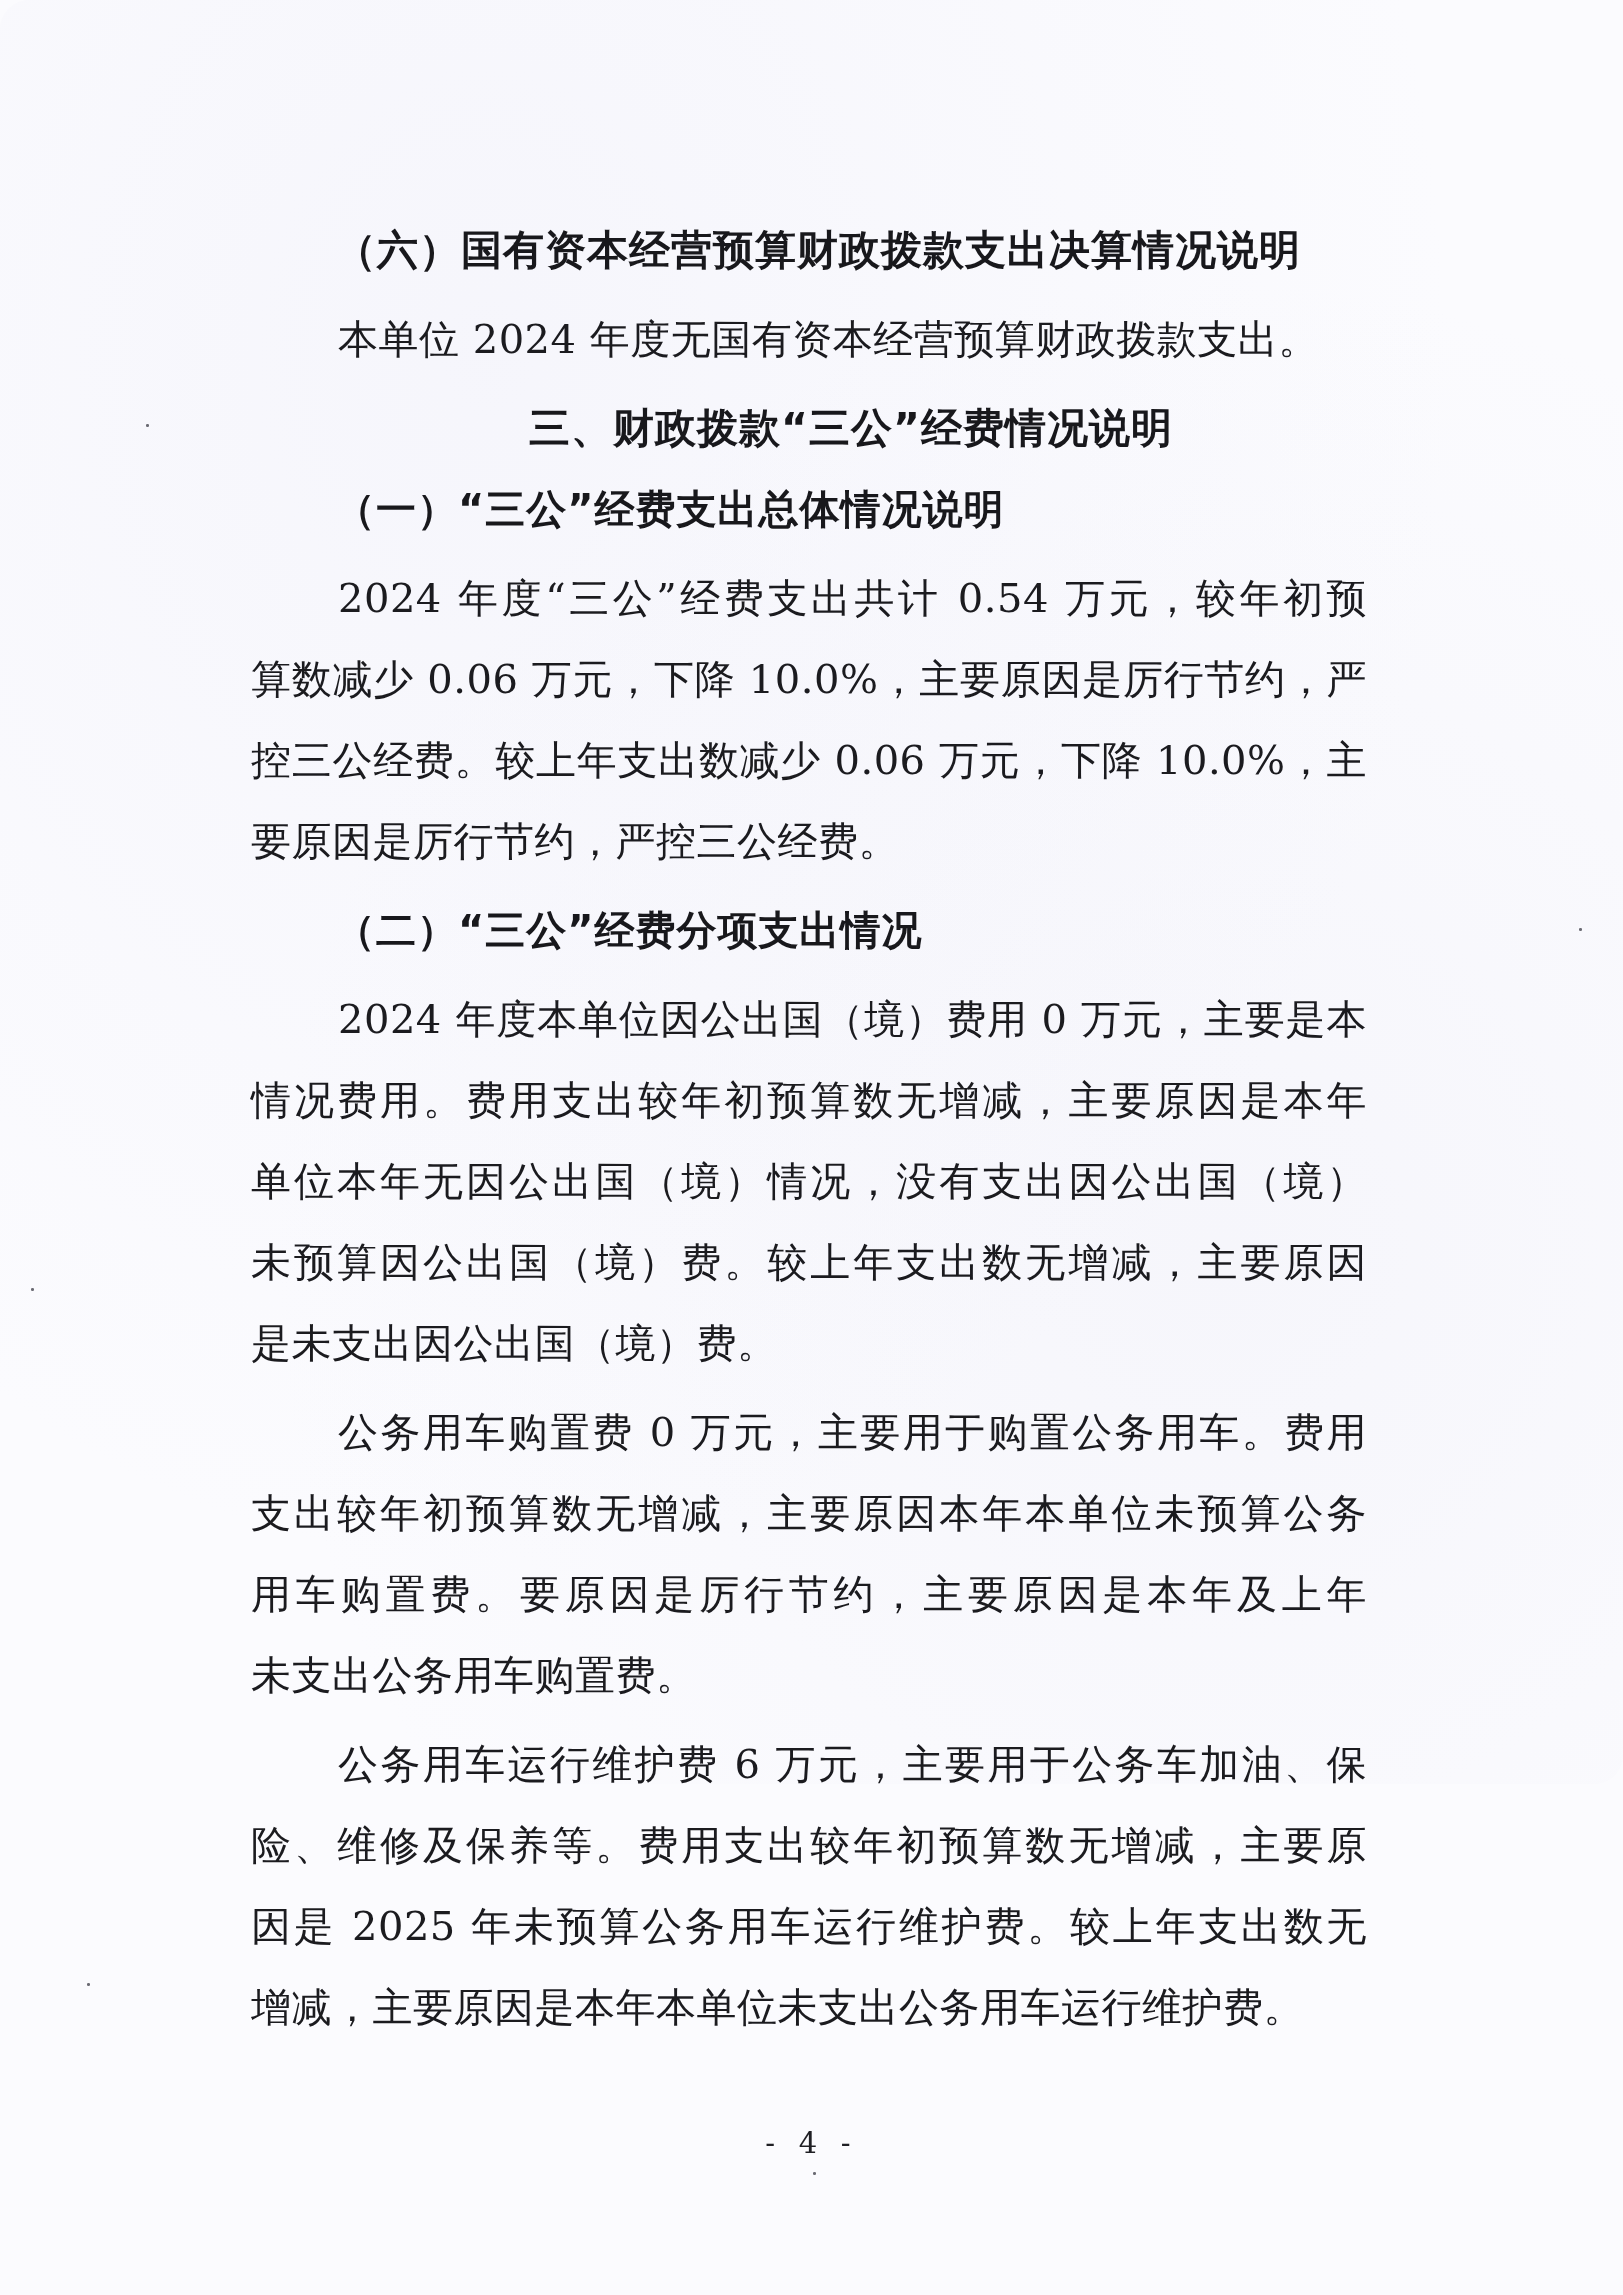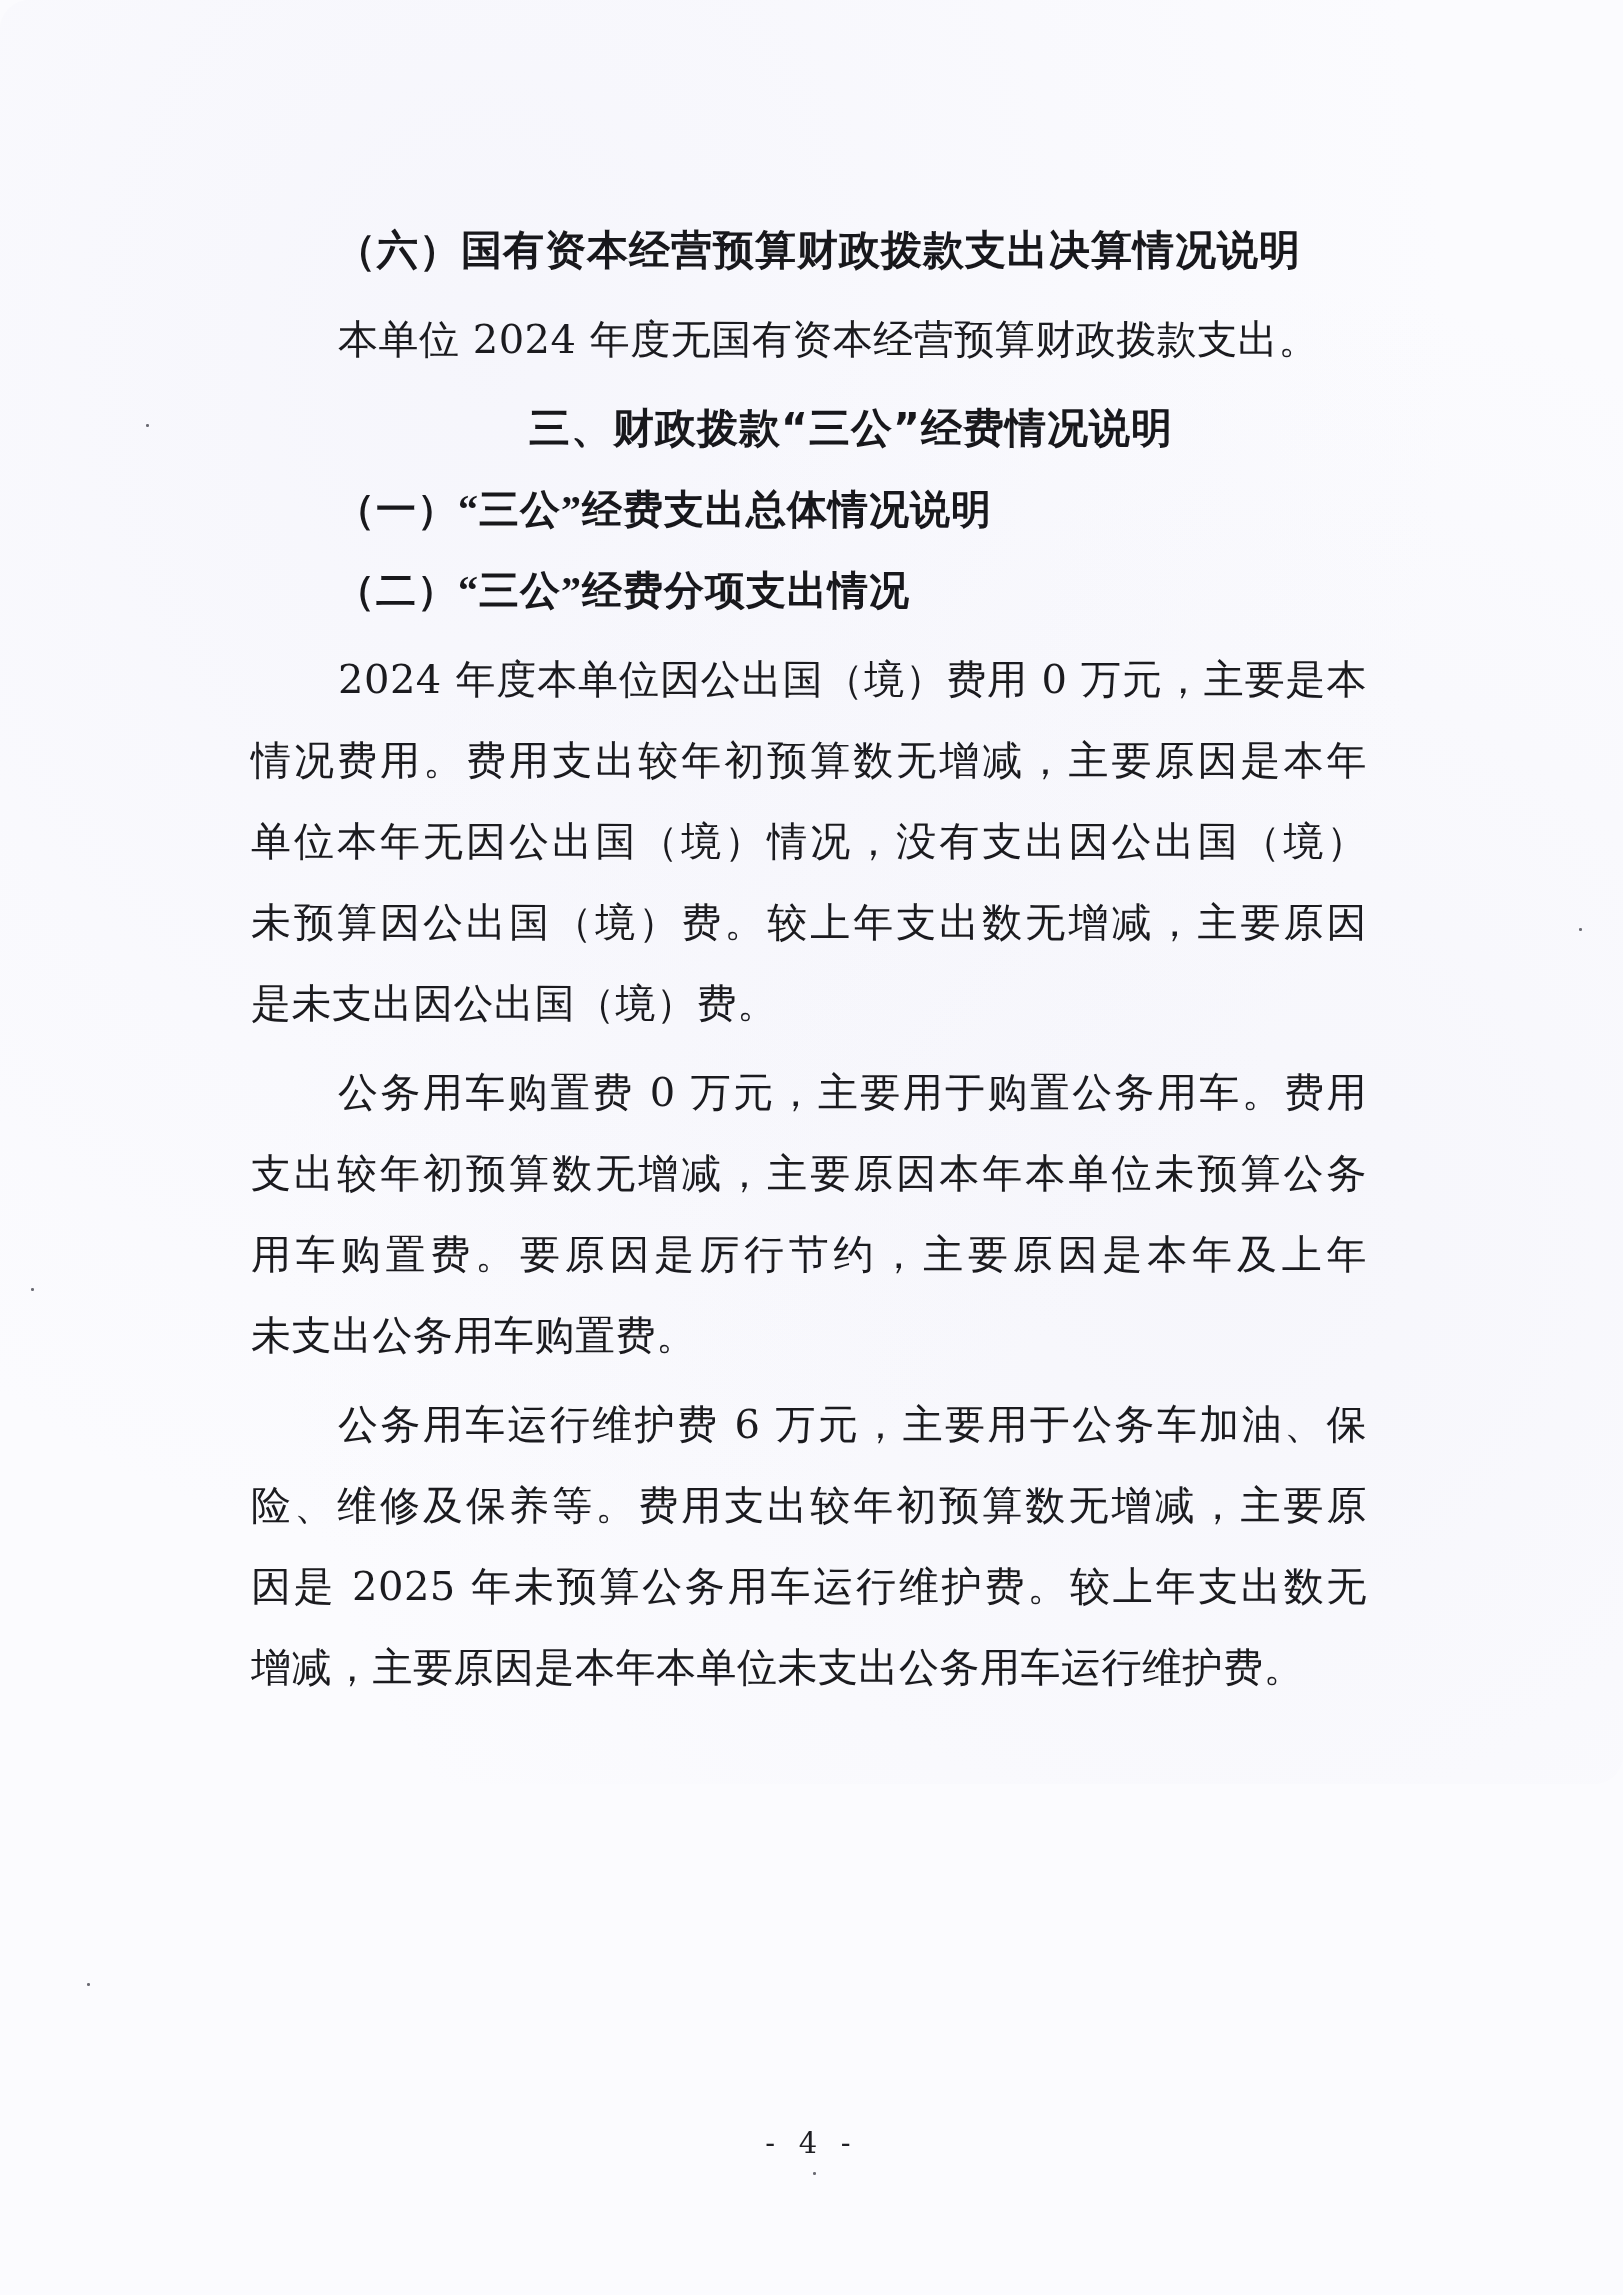--- a/index.html
+++ b/index.html
@@ -45,21 +45,20 @@
     font-size: 41px;
     color: #18181c;
   }
   .heading.level2 {
     padding-left: 92px;
   }
   .heading.level2-small {
     padding-left: 92px;
     font-weight: bold;
     font-size: 40px;
-    font-family: Liberation Serif, serif;
   }
   .heading.level1 {
     padding-left: 84px;
     text-align: center;
   }
   .para {
     margin: 8px;
   }
   .para .pline {
     display: block;
@@ -103,20 +102,26 @@
   <div class="content">
 
     <div class="line heading level2">（六）国有资本经营预算财政拨款支出决算情况说明</div>
     <div class="para">
       <span class="pline first last">本单位 2024 年度无国有资本经营预算财政拨款支出。</span>
     </div>
 
     <div class="line heading level1">三、财政拨款“三公”经费情况说明</div>
 
     <div class="line heading level2-small">（一）“三公”经费支出总体情况说明</div>
+    <div class="para">
+      <span class="pline first">2024 年度“三公”经费支出共计 0.54 万元，较年初预</span>
+      <span class="pline">算数减少 0.06 万元，下降 10.0%，主要原因是厉行节约，严</span>
+      <span class="pline">控三公经费。较上年支出数减少 0.06 万元，下降 10.0%，主</span>
+      <span class="pline last">要原因是厉行节约，严控三公经费。</span>
+    </div>
 
     <div class="line heading level2-small">（二）“三公”经费分项支出情况</div>
 
     <div class="para">
       <span class="pline first">2024 年度本单位因公出国（境）费用 0 万元，主要是本</span>
       <span class="pline">情况费用。费用支出较年初预算数无增减，主要原因是本年</span>
       <span class="pline">单位本年无因公出国（境）情况，没有支出因公出国（境）</span>
       <span class="pline">未预算因公出国（境）费。较上年支出数无增减，主要原因</span>
       <span class="pline last">是未支出因公出国（境）费。</span>
     </div>

